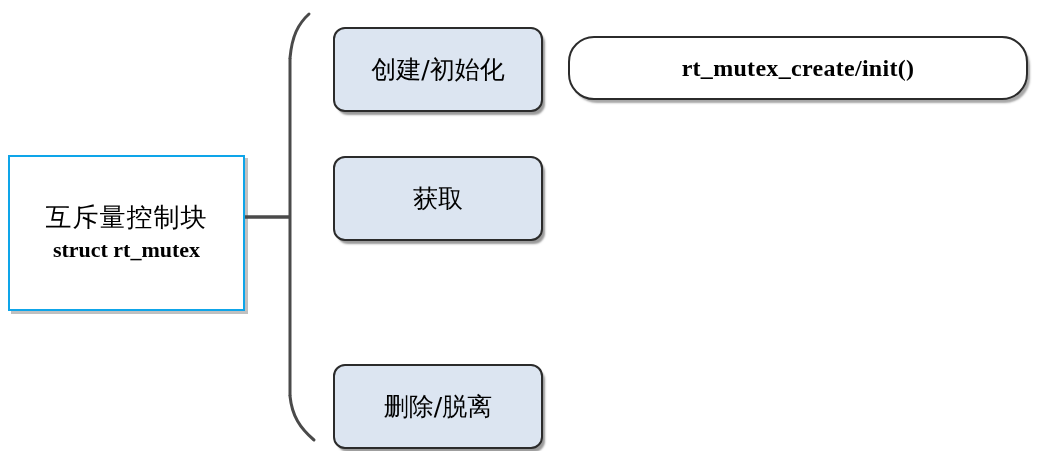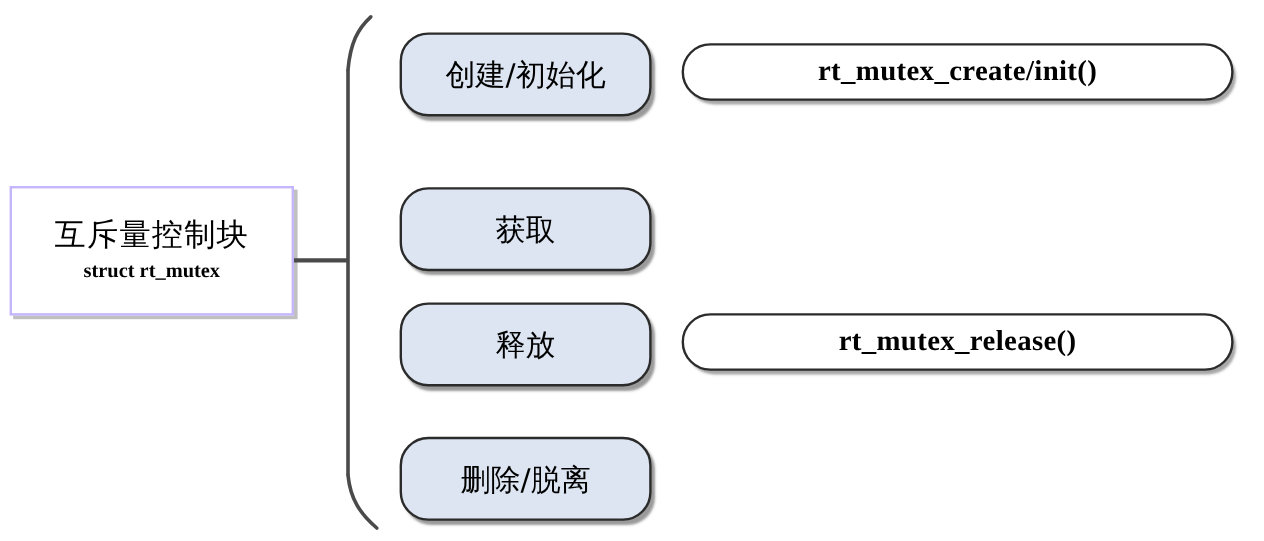--- a/index.html
+++ b/index.html
@@ -15,42 +15,42 @@
     overflow: hidden;
     font-family: "Liberation Sans", sans-serif;
   }
 
   
   .cb-box {
     position: absolute;
     left: 8px;
     top: 155px;
     width: 237px;
-    height: 108px;
+    height: 156px;
     box-sizing: border-box;
-    border: 2px solid #c4b5fd;
+    border: 2px solid #0ea5e9;
     background: #ffffff;
     box-shadow: 3px 3px 0 0 rgba(140,140,140,0.55);
     display: flex;
     flex-direction: column;
     align-items: center;
     justify-content: center;
     gap: 4px;
   }
   .cb-title {
     font-family: "DejaVu Sans", "Liberation Sans", sans-serif;
     font-size: 26px;
     line-height: 1.15;
     color: #000000;
     letter-spacing: 1px;
     white-space: nowrap;
   }
   .cb-sub {
     font-family: "Liberation Serif", "DejaVu Serif", serif;
-    font-size: 17px;
+    font-size: 22px;
     font-weight: 700;
     color: #000000;
     white-space: nowrap;
   }
 
   
   .brace-svg {
     position: absolute;
     left: 240px;
     top: 0px;
@@ -70,24 +70,24 @@
   .row-1 { top: 156px; }
   .row-2 { top: 252px; }
   .row-3 { top: 364px; }
 
   
   .op-box {
     position: absolute;
     left: 333px;
     top: 0;
     width: 210px;
-    height: 70px;
+    height: 85px;
     box-sizing: border-box;
     border: 2px solid #2b2b2b;
-    border-radius: 24px;
+    border-radius: 12px;
     background: #dce5f1;
     box-shadow: 3px 4px 2px -1px rgba(120,120,120,0.75);
     display: flex;
     align-items: center;
     justify-content: center;
   }
   .op-label {
     font-family: "DejaVu Sans", "Liberation Sans", sans-serif;
     font-size: 25px;
     line-height: 1;
@@ -95,21 +95,21 @@
     white-space: nowrap;
     letter-spacing: 0px;
   }
 
   
   .api-pill {
     position: absolute;
     left: 568px;
     top: 9px;
     width: 460px;
-    height: 48px;
+    height: 64px;
     box-sizing: border-box;
     border: 2px solid #2b2b2b;
     border-radius: 26px;
     background: #ffffff;
     box-shadow: 3px 4px 2px -1px rgba(130,130,130,0.7);
     display: flex;
     align-items: center;
     justify-content: center;
   }
   .api-label {
@@ -146,28 +146,20 @@
       <span class="api-label">rt_mutex_create/init()</span>
     </div>
   </div>
 
   <div class="row row-1">
     <div class="op-box">
       <span class="op-label">获取</span>
     </div>
   </div>
 
-  <div class="row row-2">
-    <div class="op-box">
-      <span class="op-label">释放</span>
-    </div>
-    <div class="api-pill">
-      <span class="api-label">rt_mutex_release()</span>
-    </div>
-  </div>
 
   <div class="row row-3">
     <div class="op-box">
       <span class="op-label">删除/脱离</span>
     </div>
   </div>
 
 </div>
 
 </body></html>

